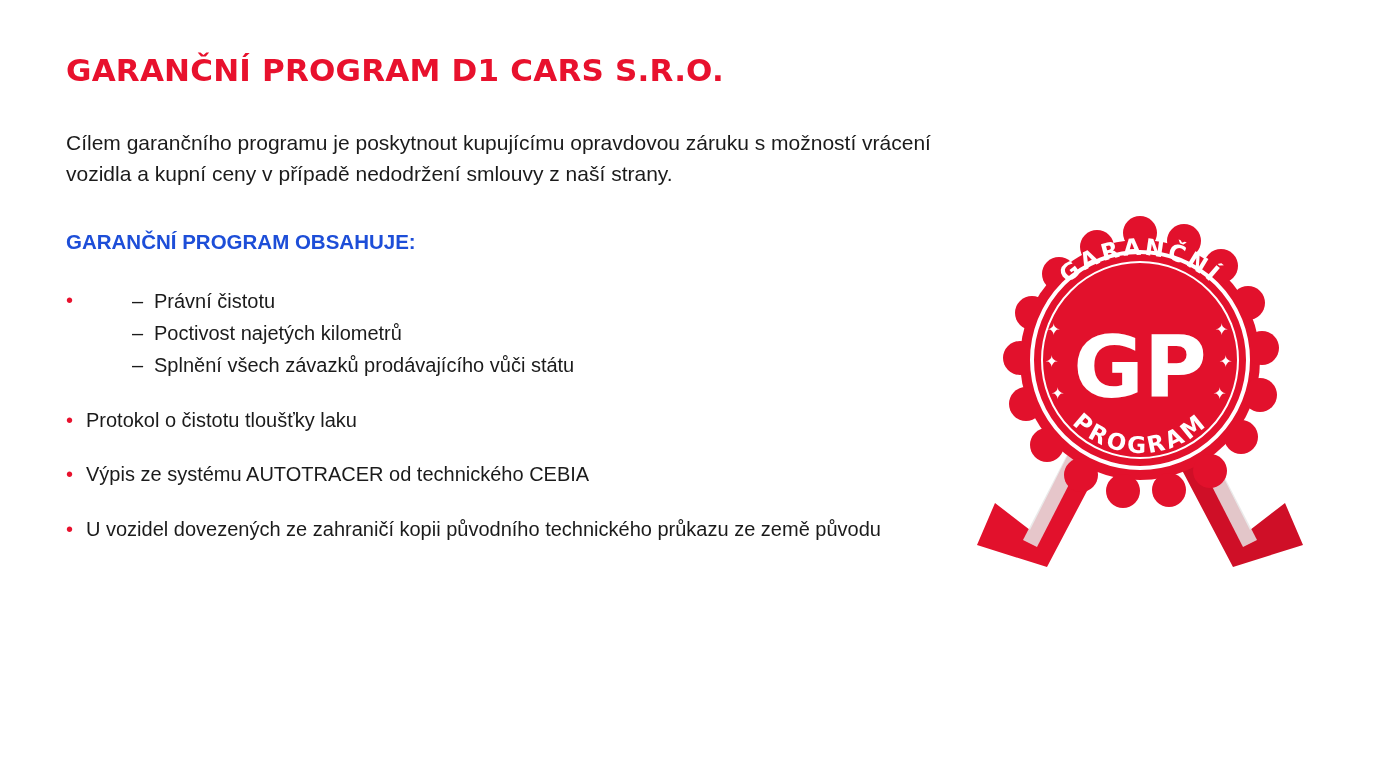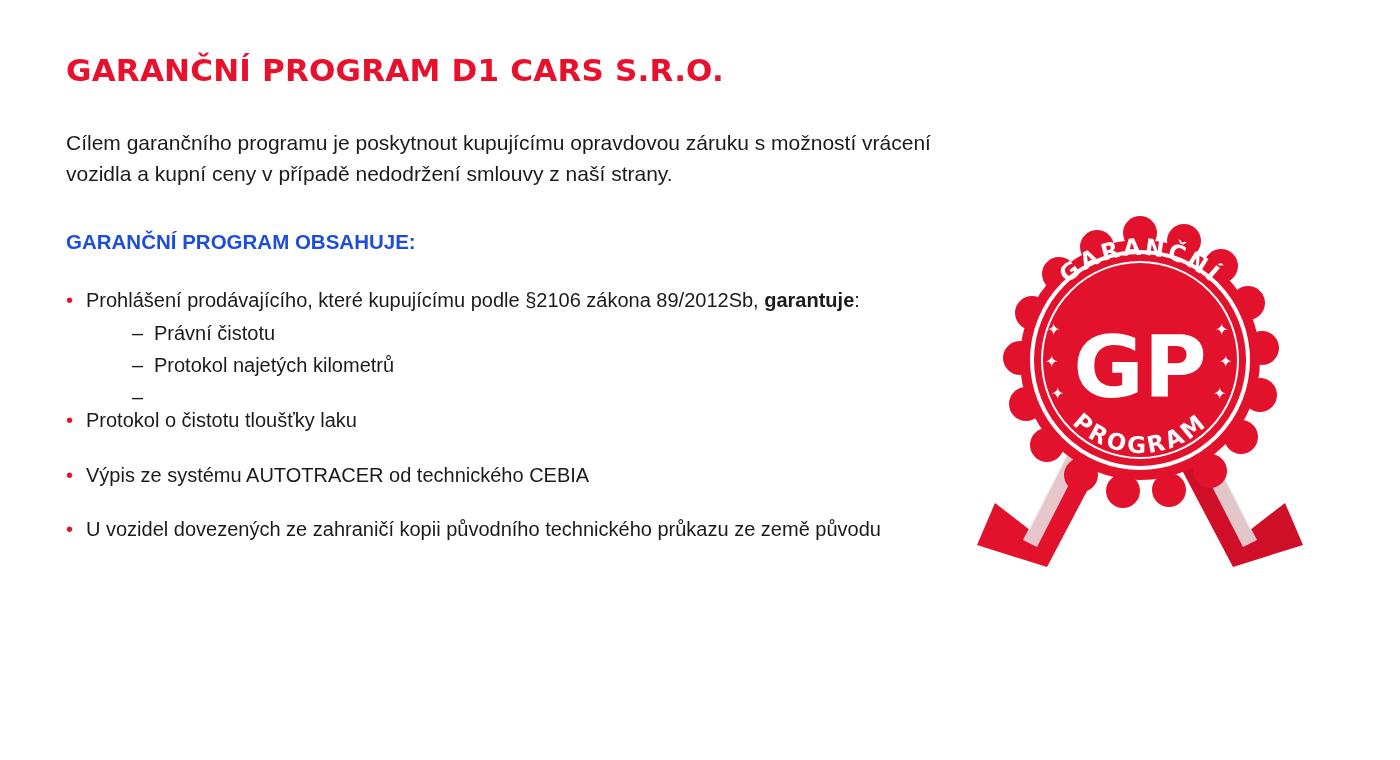--- a/index.html
+++ b/index.html
@@ -131,25 +131,24 @@
     <h1 class="title">GARANČNÍ PROGRAM D1 CARS S.R.O.</h1>
 
     <p class="intro">Cílem garančního programu je poskytnout kupujícímu opravdovou záruku s možností vrácení vozidla a kupní ceny v případě nedodržení smlouvy z naší strany.</p>
 
     <h2 class="subtitle">GARANČNÍ PROGRAM OBSAHUJE:</h2>
 
     <ul class="bullets">
 
       <li>
         <span class="dot">•</span>
-        <span class="bullet-text"><span>Prohlášení prodávajícího, které kupujícímu podle §2106 zákona 89/2012Sb, </span><b>garantuje</b><span>:</span></span>
         <ul class="sub">
           <li><span class="dash">–</span><span>Právní čistotu</span></li>
-          <li><span class="dash">–</span><span>Protokol najetých kilometrů</span></li>
-          <li><span class="dash">–</span></li>
+          <li><span class="dash">–</span><span>Poctivost najetých kilometrů</span></li>
+          <li><span class="dash">–</span><span>Splnění všech závazků prodávajícího vůči státu</span></li>
         </ul>
       </li>
 
       <li>
         <span class="dot">•</span>
         <span class="bullet-text">Protokol o čistotu tloušťky laku</span>
       </li>
 
       <li>
         <span class="dot">•</span>

